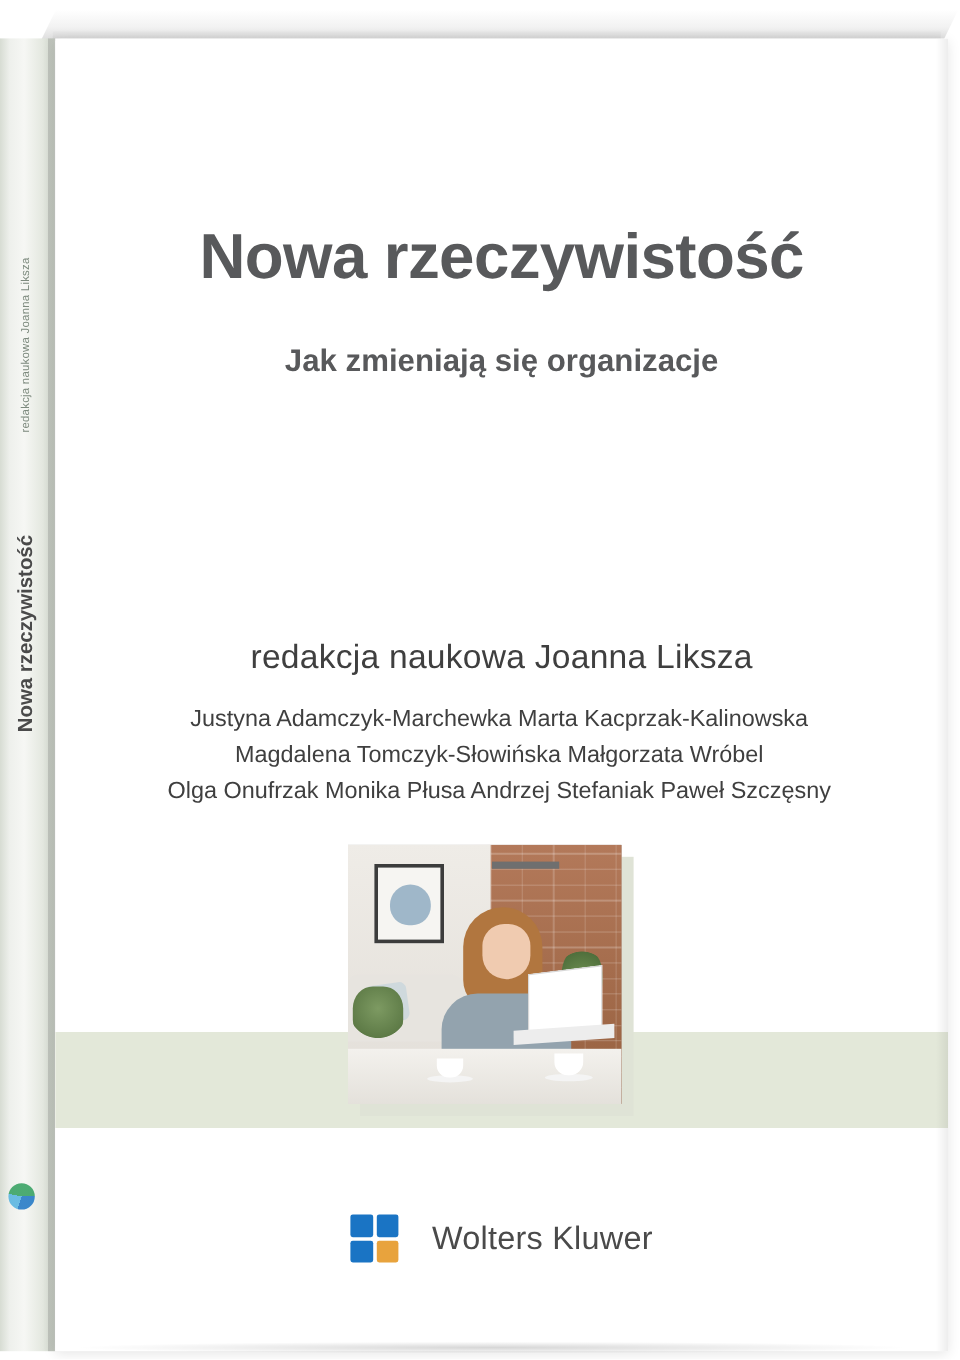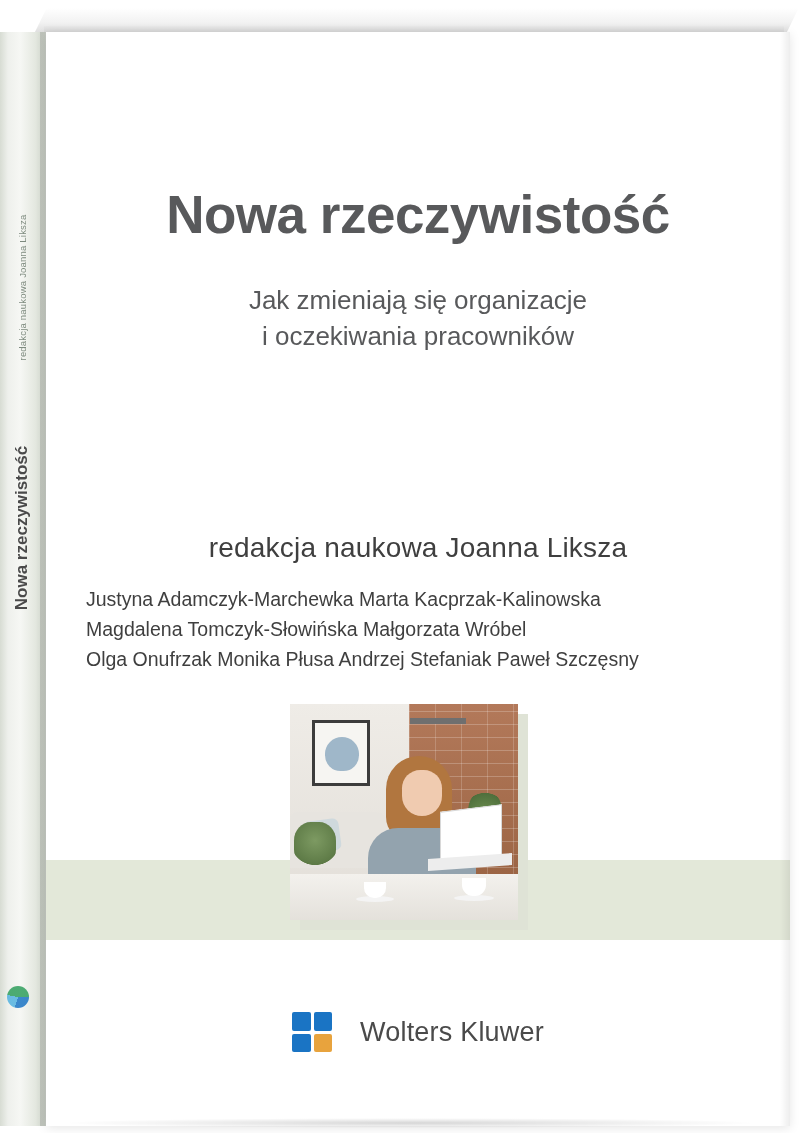--- a/index.html
+++ b/index.html
@@ -148,38 +148,38 @@
     font-weight: 700;
     color: #58595b;
     letter-spacing: -0.5px;
   }
   .subtitle {
     position: absolute;
     left: 52px; right: 52px;
     top: 250px;
     text-align: center;
     font-size: 26px;
-    font-weight: 400;
+    font-weight: 700;
     color: #58595b;
     line-height: 1.40;
   }
   .editor {
     position: absolute;
     left: 0; right: 0;
     top: 500px;
     text-align: center;
     font-size: 28px;
     color: #3f3f3f;
     letter-spacing: 0.2px;
   }
   .authors {
     position: absolute;
     left: 40px; right: 44px;
     top: 552px;
-    text-align: left;
+    text-align: center;
     font-size: 19.5px;
     color: #3f3f3f;
     line-height: 1.55;
   }
 
   
   .photo-frame {
     position: absolute;
     left: 244px;
     top: 672px;
@@ -345,21 +345,20 @@
 
     <div class="cover">
 
       <div class="cover-band"></div>
       <div class="cover-band-bottom"></div>
 
       <h1 class="title">Nowa rzeczywistość</h1>
 
       <div class="subtitle">
         <div>Jak zmieniają się organizacje</div>
-        <div>i oczekiwania pracowników</div>
       </div>
 
       <div class="editor">redakcja naukowa Joanna Liksza</div>
 
       <div class="authors">
         <div>Justyna Adamczyk-Marchewka    Marta Kacprzak-Kalinowska</div>
         <div>Magdalena Tomczyk-Słowińska    Małgorzata Wróbel</div>
         <div>Olga Onufrzak    Monika Płusa    Andrzej Stefaniak    Paweł Szczęsny</div>
       </div>
 

